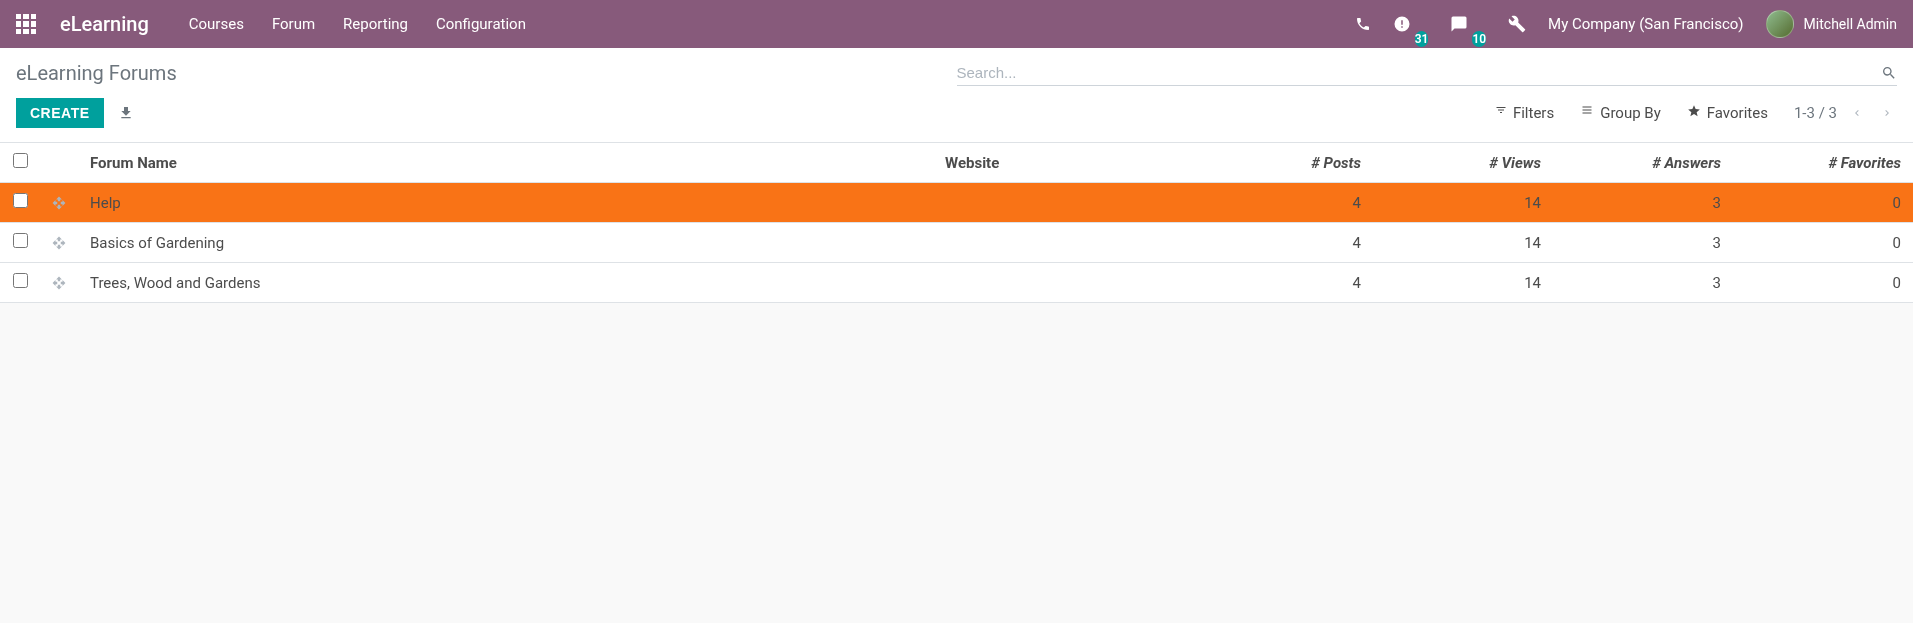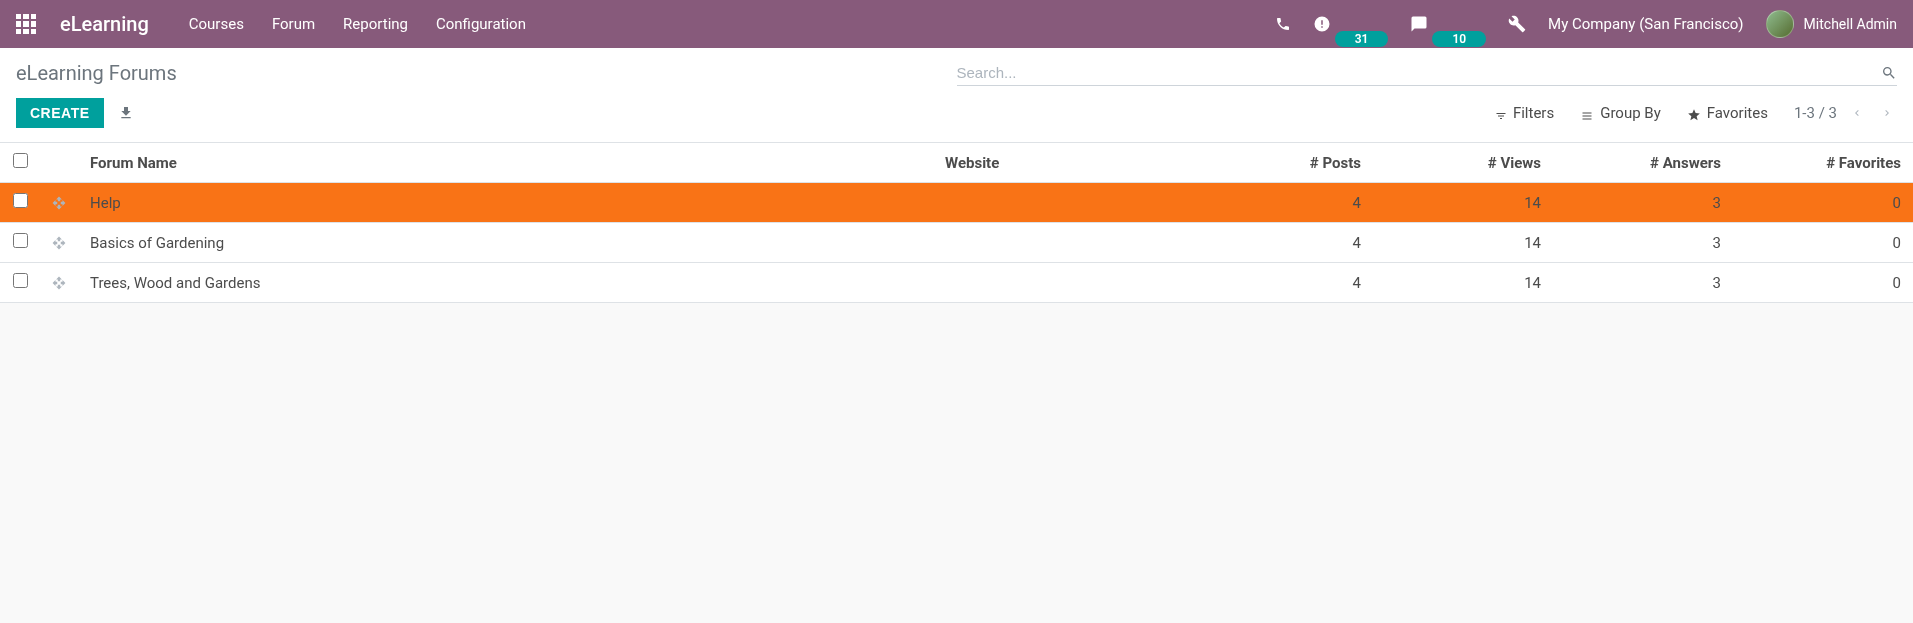--- a/index.html
+++ b/index.html
@@ -5,50 +5,50 @@
 * { margin: 0; padding: 0; box-sizing: border-box; }
 body { font-family: -apple-system, BlinkMacSystemFont, "Segoe UI", Roboto, "Helvetica Neue", Arial, sans-serif; font-size: 14px; color: #4c4c4c; background: #f9f9f9; }
 .navbar { background: #875a7b; height: 48px; display: flex; align-items: center; padding: 0 16px; color: #fff; }
 .apps-icon { width: 20px; height: 20px; display: grid; grid-template-columns: repeat(3,1fr); grid-template-rows: repeat(3,1fr); gap: 2px; margin-right: 24px; cursor: pointer; }
 .apps-icon span { background: #fff; display: block; }
 .brand { font-size: 20px; font-weight: 500; margin-right: 40px; }
 .nav-menu { display: flex; gap: 28px; }
 .nav-item { color: #fff; cursor: pointer; font-size: 15px; }
 .nav-right { margin-left: auto; display: flex; align-items: center; gap: 22px; }
 .icon-btn { position: relative; cursor: pointer; color: #fff; display: flex; align-items: center; }
-.badge { background: #00a09d; color: #fff; border-radius: 10px; padding: 1px 20px; font-size: 12px; font-weight: 600; margin-left: 4px; margin-top: 29px; }
+.badge { background: #00a09d; color: #fff; border-radius: 10px; padding: 1px 0; font-size: 12px; font-weight: 600; margin-left: 4px; margin-top: 29px; }
 .company { font-size: 15px; }
 .user-area { display: flex; align-items: center; gap: 10px; cursor: pointer; }
 .avatar { width: 28px; height: 28px; border-radius: 50%; background: linear-gradient(135deg,#8fbc8f,#556b2f); border: 1px solid rgba(255,255,255,0.3); }
 .control-panel { background: #fff; padding: 12px 16px 14px 16px; border-bottom: 1px solid #dee2e6; }
 .cp-top { display: flex; align-items: center; margin-bottom: 12px; }
 .breadcrumb { font-size: 20px; color: #6c757d; }
 .search-area { margin-left: auto; width: 50%; display: flex; align-items: flex-end; border-bottom: 1px solid #ced4da; padding: 4px 0; }
 .search-input { flex: 1; border: none; outline: none; font-size: 15px; color: #495057; background: transparent; }
 .search-input::placeholder { color: #adb5bd; }
 .cp-bottom { display: flex; align-items: center; }
 .btn-create { background: #00a09d; color: #fff; border: none; padding: 7px 14px; font-size: 14px; font-weight: 600; letter-spacing: 0.5px; cursor: pointer; text-transform: uppercase; }
 .btn-download { margin-left: 14px; cursor: pointer; color: #6c757d; font-size: 16px; }
 .toolbar-right { margin-left: auto; display: flex; align-items: center; gap: 26px; color: #4c4c4c; }
-.filter-item { cursor: pointer; display: flex; align-items: flex-end; gap: 6px; font-size: 15px; }
+.filter-item { cursor: pointer; display: flex; align-items: flex-start; gap: 6px; font-size: 15px; }
 .toolbar-far { margin-left: auto; display: flex; gap: 14px; }
 .pager { display: flex; align-items: center; gap: 10px; font-size: 15px; color: #6c757d; }
 .pager-arrow { cursor: pointer; color: #adb5bd; padding: 4px; }
 .table-wrap { background: #fff; }
 table { width: 100%; border-collapse: collapse; }
 th, td { padding: 10px 12px; text-align: left; border-bottom: 1px solid #dee2e6; }
 th { font-weight: 700; color: #4c4c4c; font-size: 15px; }
 th.num, td.num { text-align: right; }
 td { font-size: 15px; color: #4c4c4c; }
 tr.data-row.selected { background: #f97316; }
 .checkbox-cell { width: 40px; text-align: center; }
 .handle-cell { width: 36px; text-align: center; color: #adb5bd; cursor: move; }
 input[type="checkbox"] { width: 15px; height: 15px; cursor: pointer; }
 .col-website { width: 260px; }
-.col-num { width: 180px; }
+.col-num { width: 180px; font-style: italic; }
 svg { display: block; }
 </style>
 </head>
 <body>
 
 <div class="navbar">
   <div class="apps-icon">
     <span></span>
       <span></span>
       <span></span>

